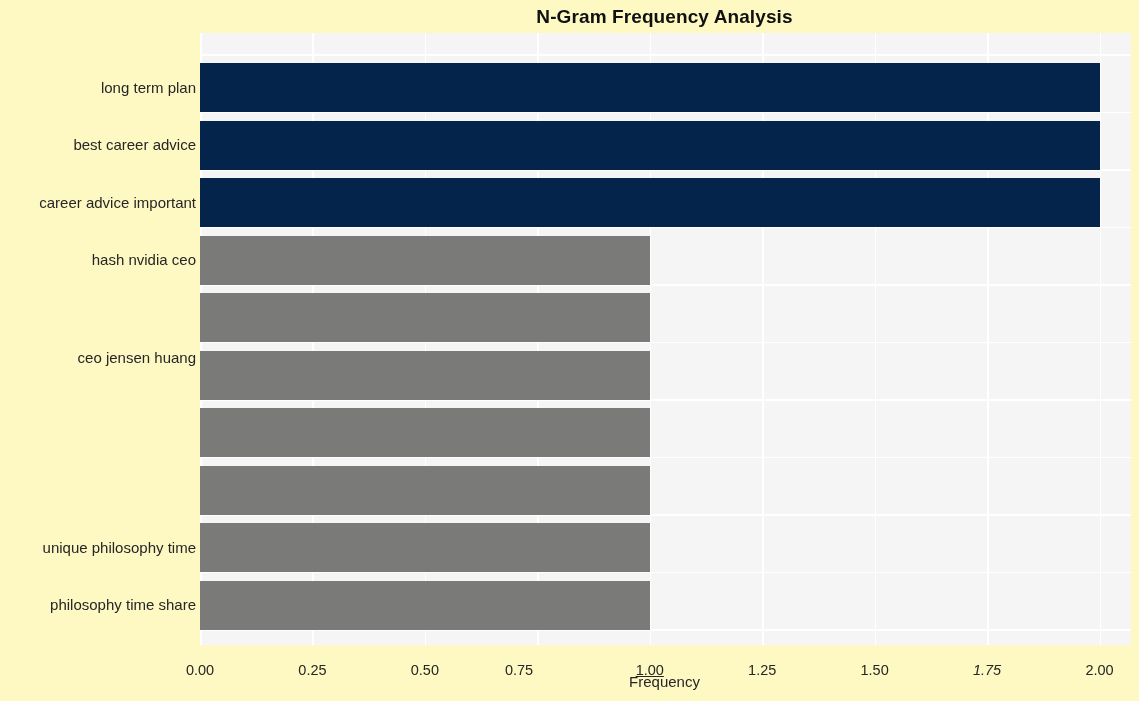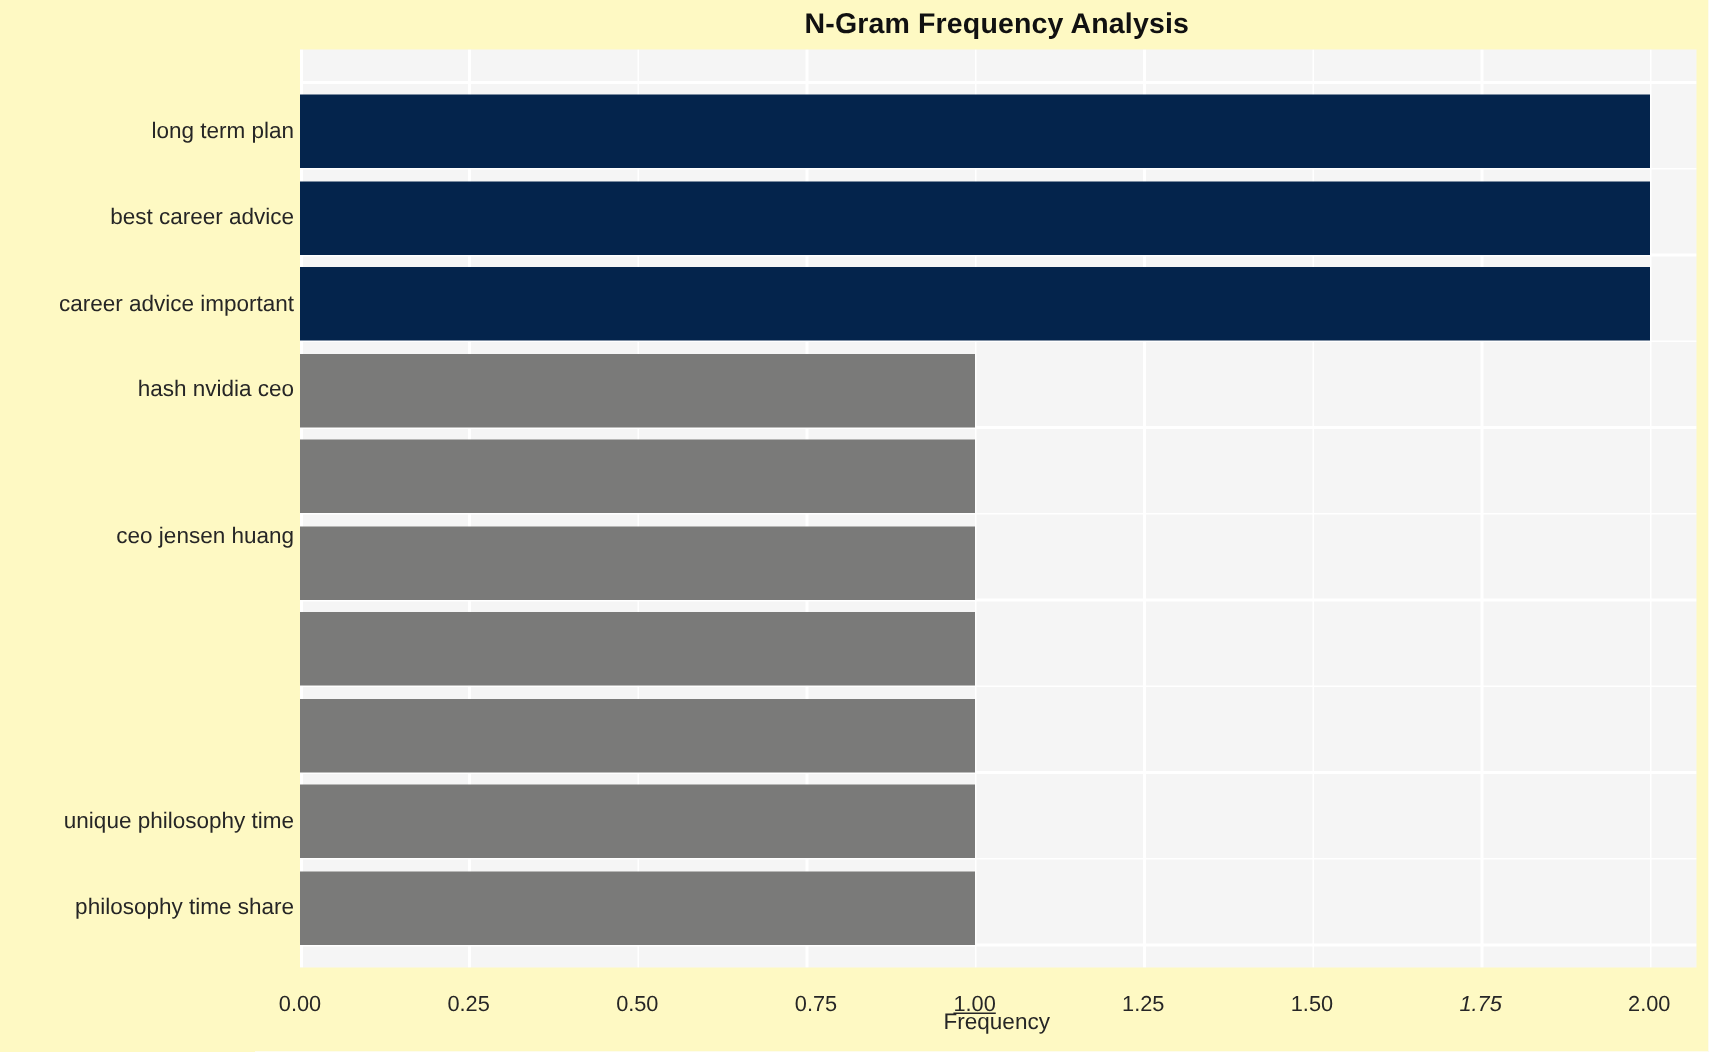--- a/index.html
+++ b/index.html
@@ -168,21 +168,21 @@
         <div class="bar" style="left: 0px; top: 432.5px; width: 449.758px; background: rgb(122, 122, 121);"></div>
         <div class="bar" style="left: 0px; top: 490px; width: 449.758px; background: rgb(122, 122, 121);"></div>
         <div class="bar" style="left: 0px; top: 547.5px; width: 449.758px; background: rgb(122, 122, 121);"></div>
       </div>
   </div>
 
   <div id="x-axis">
       <div class="xtick" style="left: 0px;">0.00</div>
       <div class="xtick" style="left: 112.44px;">0.25</div>
       <div class="xtick" style="left: 224.879px;">0.50</div>
-      <div class="xtick" style="left: 344px;">0.75</div>
+      <div class="xtick" style="left: 319px;">0.75</div>
       <div class="xtick" style="left: 449.758px; text-decoration: underline;">1.00</div>
       <div class="xtick" style="left: 562.198px;">1.25</div>
       <div class="xtick" style="left: 674.638px;">1.50</div>
       <div class="xtick" style="left: 787.077px; font-style: italic;">1.75</div>
       <div class="xtick" style="left: 899.517px;">2.00</div>
     </div>
 
   <div id="x-axis-label">Frequency</div>
 
 </div>

